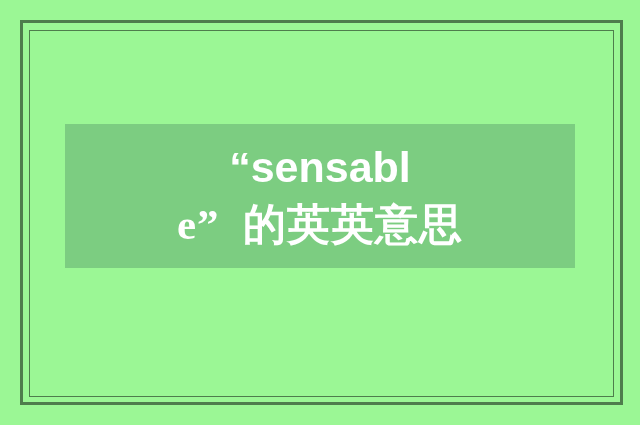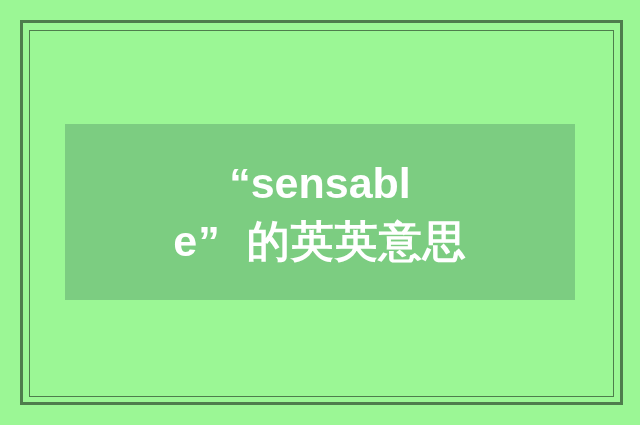--- a/index.html
+++ b/index.html
@@ -47,21 +47,21 @@
     box-sizing: border-box;
     pointer-events: none;
   }
 
   
   .title-panel {
     position: absolute;
     left: 65px;
     top: 124px;
     width: 510px;
-    height: 176px;
+    height: 144px;
     background: #7ccd81;
     box-sizing: border-box;
     display: flex;
     flex-direction: column;
     align-items: center;
     justify-content: center;
   }
 
   .title-line {
     color: #ffffff;
@@ -70,20 +70,21 @@
     line-height: 58px;
     letter-spacing: 0px;
     text-align: center;
     white-space: pre;
     margin: 0;
     text-rendering: optimizeLegibility;
   }
 
   .title-line-2 {
     letter-spacing: 1px;
+    font-family: Liberation Serif, serif;
   }
 </style>
 </head>
 <body>
 
 <div class="canvas">
 
   <div class="frame-outer"></div>
   <div class="frame-inner"></div>
 

